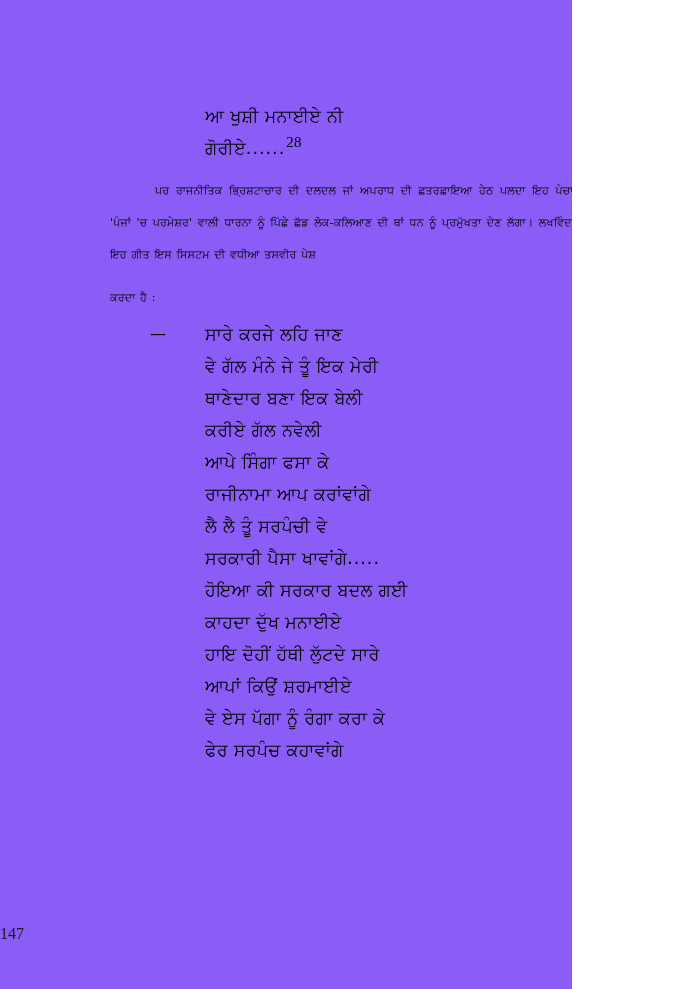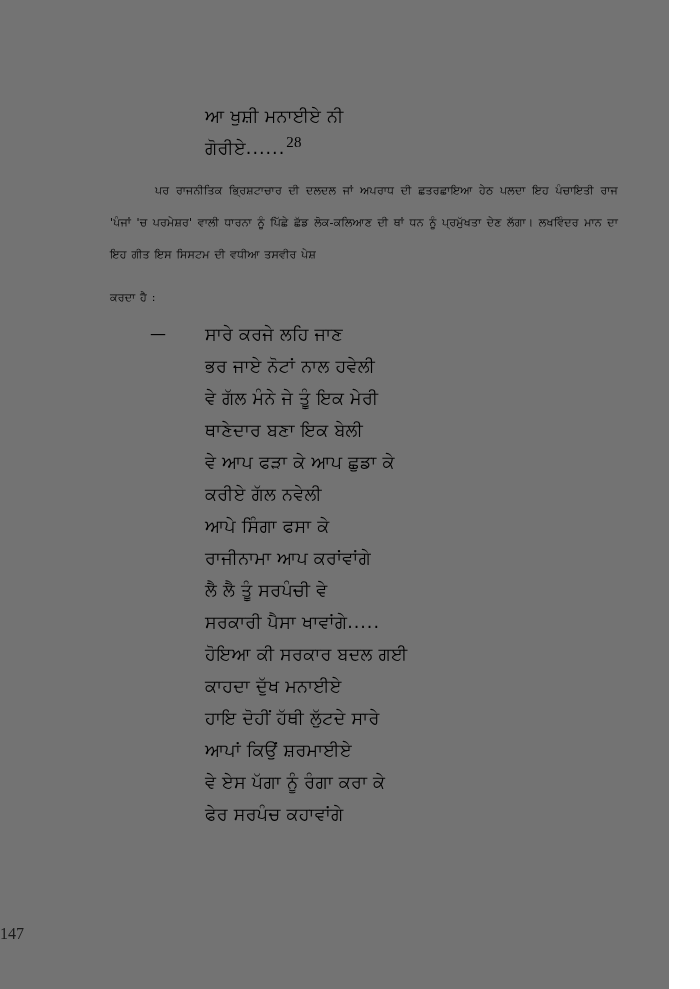--- a/index.html
+++ b/index.html
@@ -7,23 +7,23 @@
     margin: 0;
     padding: 0;
     background: #ffffff;
   }
   body {
     font-family: "DejaVu Sans", "Liberation Sans", sans-serif;
     color: #000000;
   }
   .page {
     position: relative;
-    width: 669px;
+    width: 572px;
     height: 989px;
-    background: #737373;
+    background: #8b5cf6;
     overflow: hidden;
     box-sizing: border-box;
   }
   .content {
     position: absolute;
     left: 110px;
     top: 100px;
     width: 508px;
   }
   
@@ -115,30 +115,24 @@
     </div>
 
     <p class="prose">ਪਰ ਰਾਜਨੀਤਿਕ ਭ੍ਰਿਸ਼ਟਾਚਾਰ ਦੀ ਦਲਦਲ ਜਾਂ ਅਪਰਾਧ ਦੀ ਛਤਰਛਾਇਆ ਹੇਠ ਪਲਦਾ ਇਹ ਪੰਚਾਇਤੀ ਰਾਜ 'ਪੰਜਾਂ 'ਚ ਪਰਮੇਸ਼ਰ' ਵਾਲੀ ਧਾਰਨਾ ਨੂੰ ਪਿੱਛੇ ਛੱਡ ਲੋਕ-ਕਲਿਆਣ ਦੀ ਥਾਂ ਧਨ ਨੂੰ ਪ੍ਰਮੁੱਖਤਾ ਦੇਣ ਲੱਗਾ। ਲਖਵਿੰਦਰ ਮਾਨ ਦਾ ਇਹ ਗੀਤ ਇਸ ਸਿਸਟਮ ਦੀ ਵਧੀਆ ਤਸਵੀਰ ਪੇਸ਼</p>
     <p class="prose last">ਕਰਦਾ ਹੈ :</p>
 
     <ul class="verse">
       <li>
         <span class="bullet">—</span><span>ਸਾਰੇ ਕਰਜੇ ਲਹਿ ਜਾਣ</span><span class="dots"></span>
       </li>
       <li>
-        <span>ਭਰ ਜਾਏ ਨੋਟਾਂ ਨਾਲ ਹਵੇਲੀ</span><span class="dots"></span>
-      </li>
-      <li>
         <span>ਵੇ ਗੱਲ ਮੰਨੇ ਜੇ ਤੂੰ ਇਕ ਮੇਰੀ</span><span class="dots"></span>
       </li>
       <li>
         <span>ਥਾਣੇਦਾਰ ਬਣਾ ਇਕ ਬੇਲੀ</span><span class="dots"></span>
-      </li>
-      <li>
-        <span>ਵੇ ਆਪ ਫੜਾ ਕੇ ਆਪ ਛੁਡਾ ਕੇ</span><span class="dots"></span>
       </li>
       <li>
         <span>ਕਰੀਏ ਗੱਲ ਨਵੇਲੀ</span><span class="dots"></span>
       </li>
       <li>
         <span>ਆਪੇ ਸਿੰਗਾ ਫਸਾ ਕੇ</span><span class="dots"></span>
       </li>
       <li>
         <span>ਰਾਜੀਨਾਮਾ ਆਪ ਕਰਾਂਵਾਂਗੇ</span><span class="dots"></span>
       </li>

